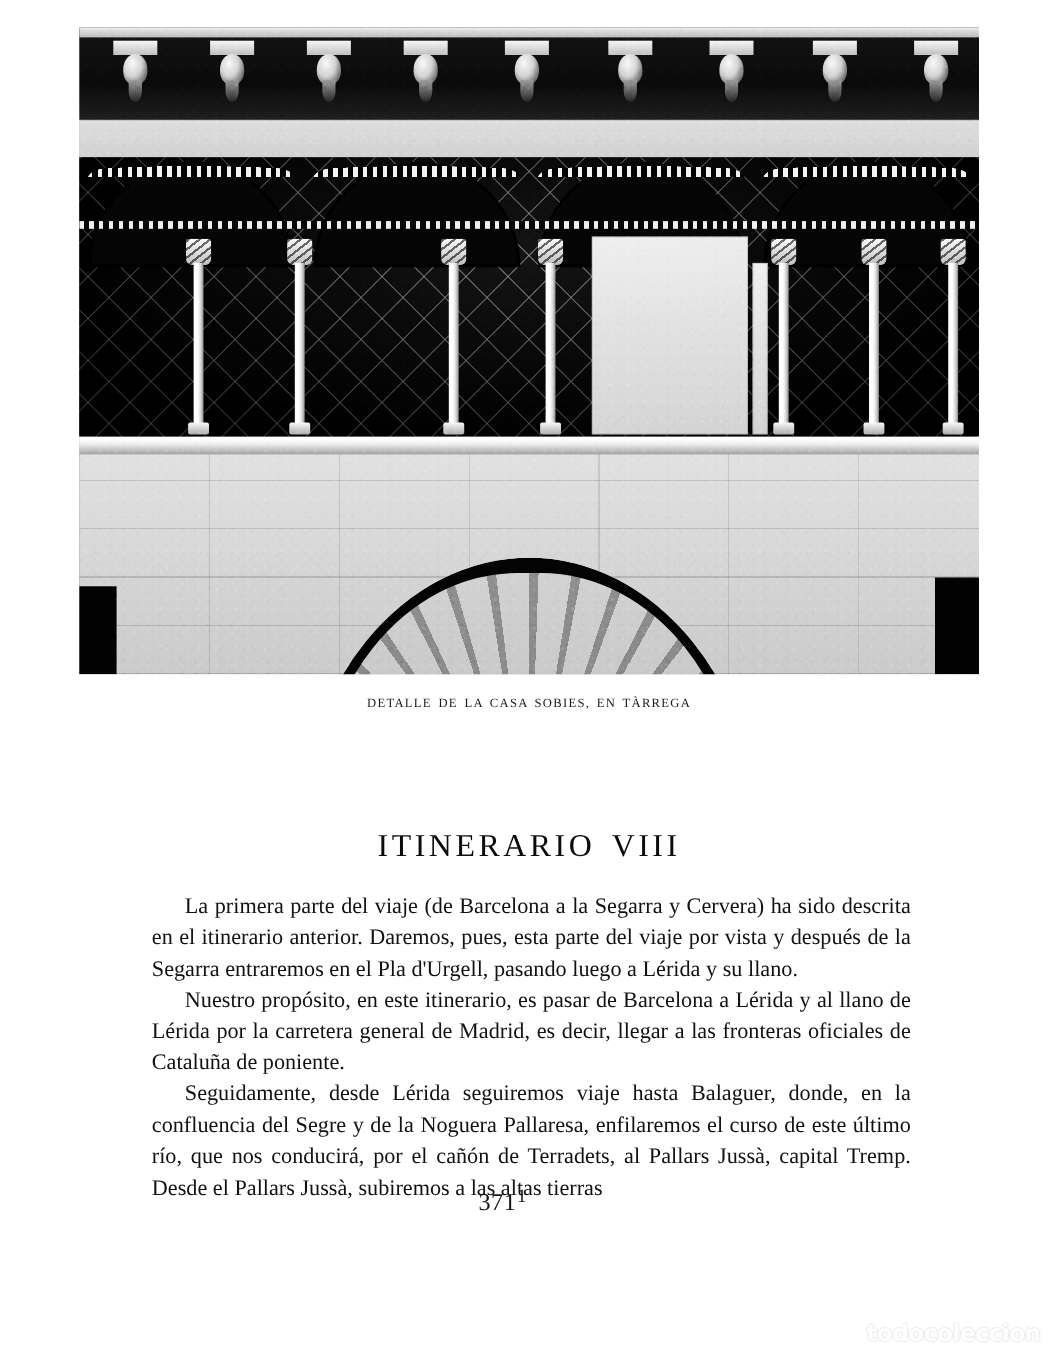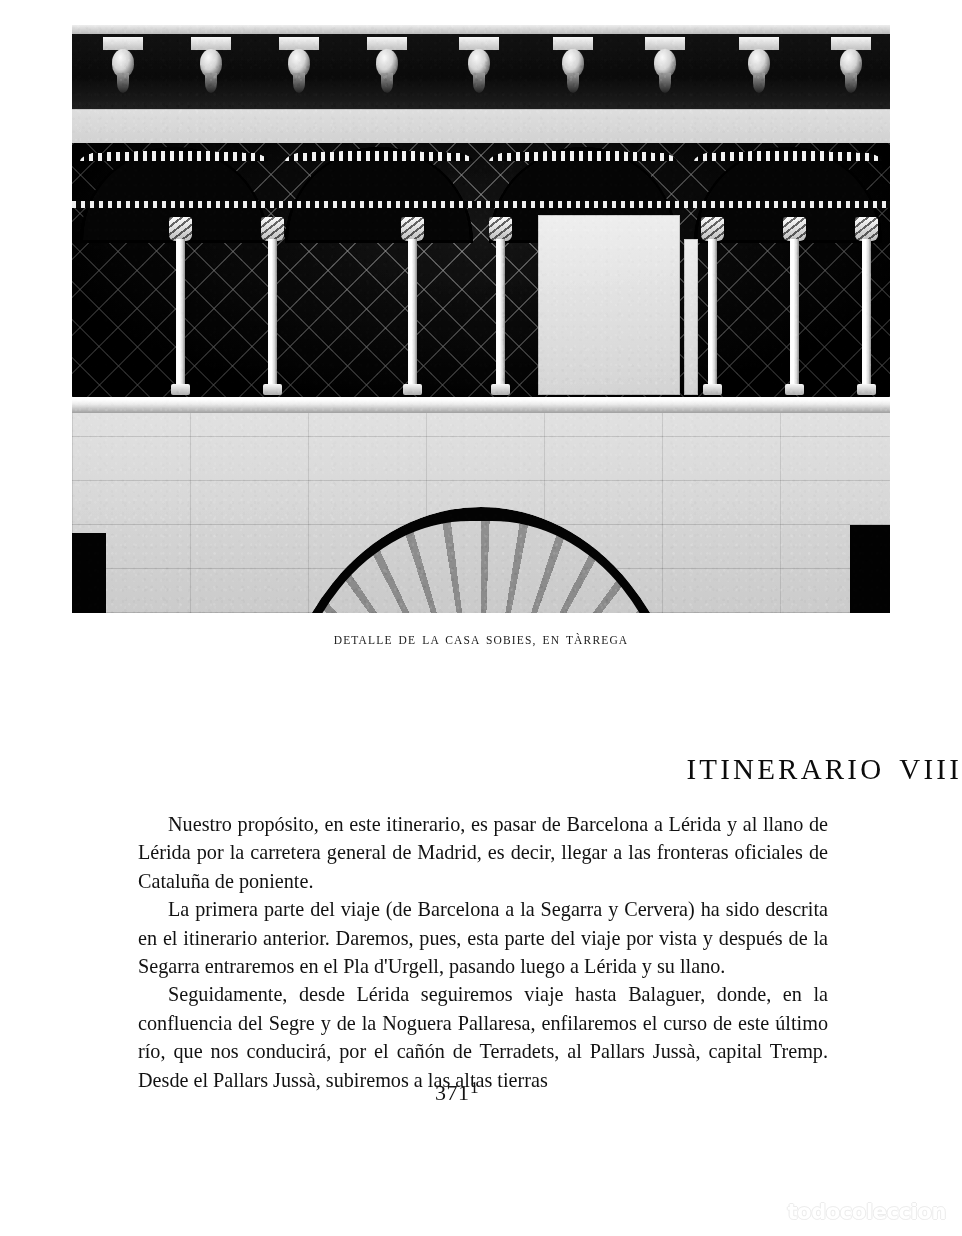--- a/index.html
+++ b/index.html
@@ -288,21 +288,21 @@
     word-spacing: 2px;
     color: #1a1a1a;
   }
 
   
   .heading {
     position: absolute;
     left: 0;
     top: 734px;
     width: 962px;
-    text-align: right;
+    text-align: center;
     font-size: 29px;
     letter-spacing: 3.2px;
     word-spacing: 5px;
     color: #0c0c0c;
     font-weight: 400;
   }
 
   
   .body-col {
     position: absolute;
@@ -492,22 +492,22 @@
 
       <div class="grain"></div>
     </div>
   </div>
 
   <div class="caption">DETALLE DE LA CASA SOBIES, EN TÀRREGA</div>
 
   <h1 class="heading">ITINERARIO VIII</h1>
 
   <div class="body-col">
+    <p class="para">La primera parte del viaje (de Barcelona a la Segarra y Cervera) ha sido descrita en el itinerario anterior. Daremos, pues, esta parte del viaje por vista y después de la Segarra entraremos en el Pla d'Urgell, pasando luego a Lérida y su llano.</p>
     <p class="para">Nuestro propósito, en este itinerario, es pasar de Barcelona a Lérida y al llano de Lérida por la carretera general de Madrid, es decir, llegar a las fronteras oficiales de Cataluña de poniente.</p>
-    <p class="para">La primera parte del viaje (de Barcelona a la Segarra y Cervera) ha sido descrita en el itinerario anterior. Daremos, pues, esta parte del viaje por vista y después de la Segarra entraremos en el Pla d'Urgell, pasando luego a Lérida y su llano.</p>
     <p class="para">Seguidamente, desde Lérida seguiremos viaje hasta Balaguer, donde, en la confluencia del Segre y de la Noguera Pallaresa, enfilaremos el curso de este último río, que nos conducirá, por el cañón de Terradets, al Pallars Jussà, capital Tremp. Desde el Pallars Jussà, subiremos a las altas tierras</p>
   </div>
 
   <div class="folio"><span>371</span><sup>1</sup></div>
 
   <div class="watermark">todocoleccion</div>
 
 </div>
 
 </body></html>

